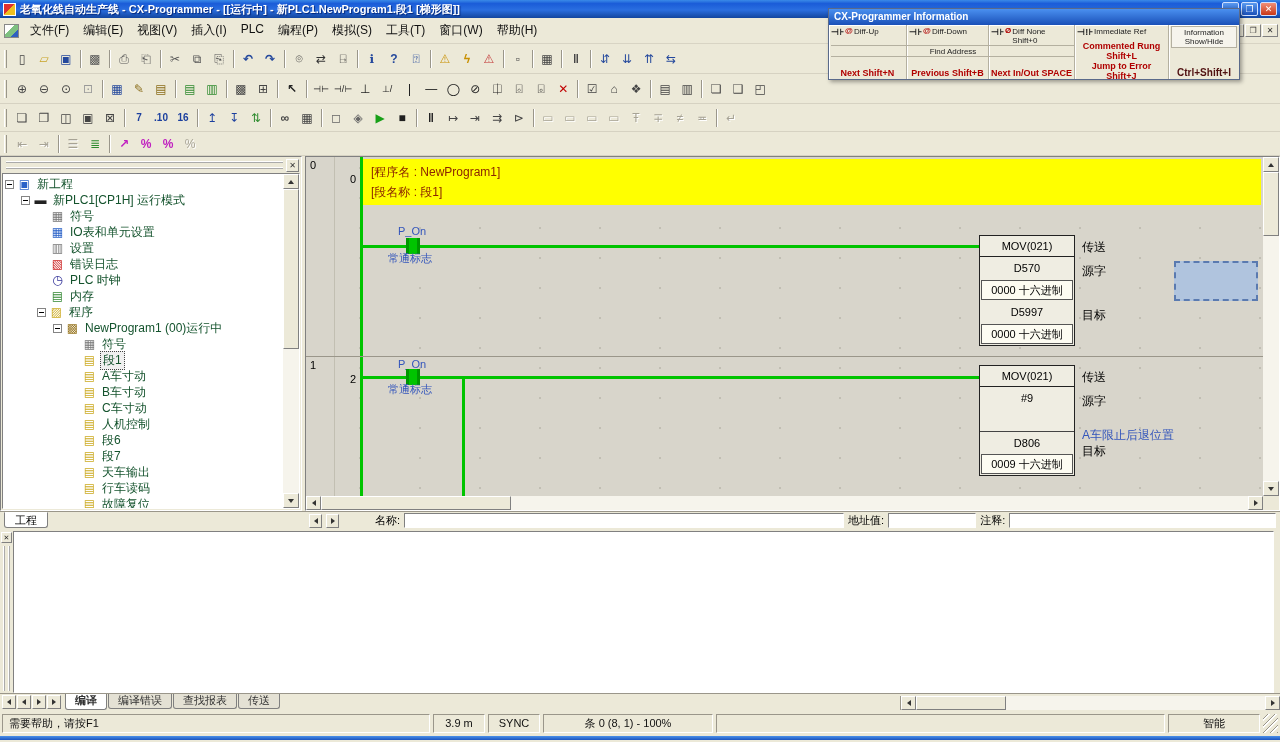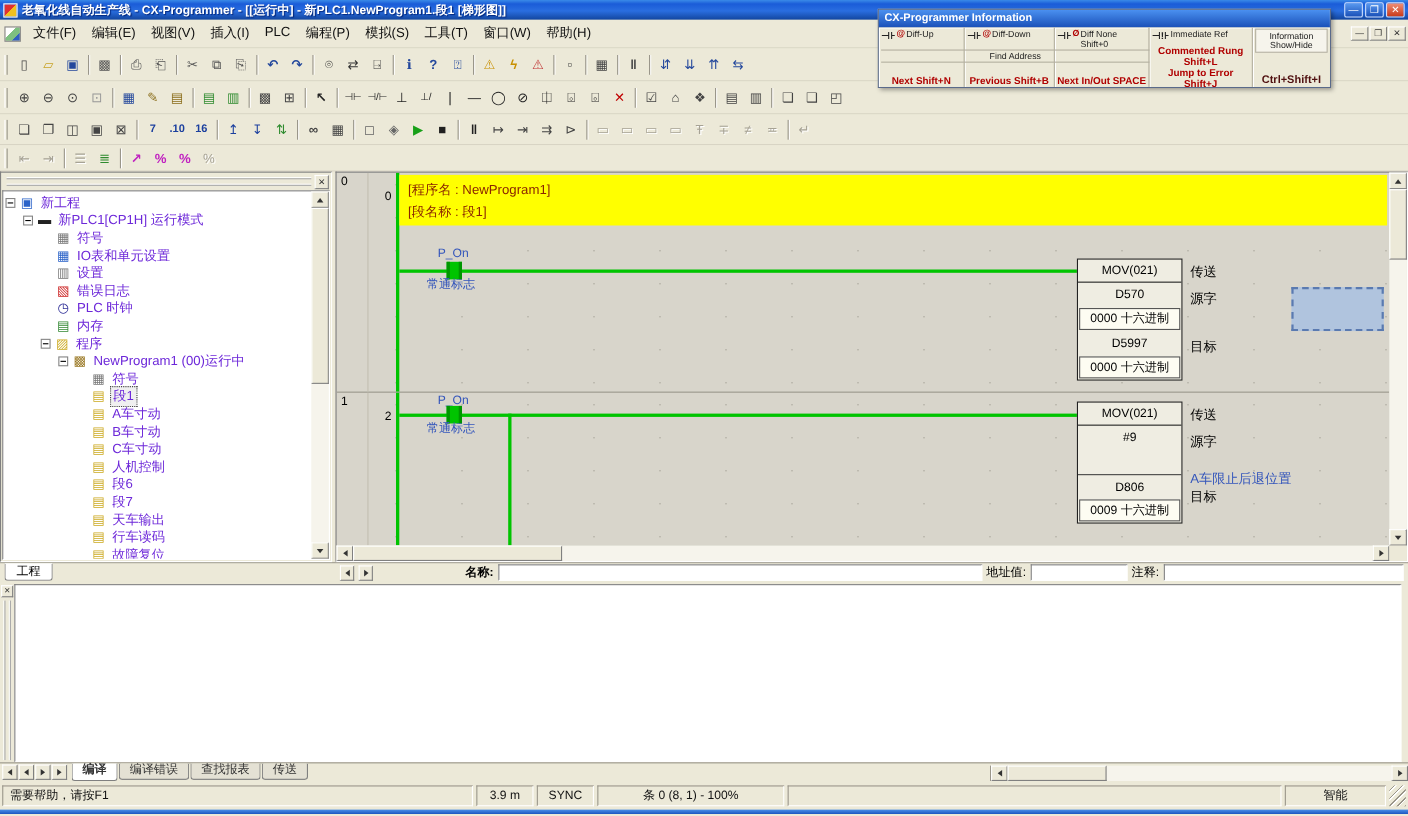--- a/index.html
+++ b/index.html
@@ -32,21 +32,21 @@
     border-color:#fff #808080 #808080 #fff;font-size:8px;line-height:11px;text-align:center;color:#333;}
   
   .tbrow{display:flex;align-items:center;background:#ece9d8;border-bottom:1px solid #d6d2c2;padding:0 2px;}
   #tb1{height:30px}#tb2{height:30px}#tb3{height:28px}#tb4{height:24px}
   .tb-grip{width:3px;height:18px;margin:0 4px 0 2px;border-left:1px solid #fff;border-right:1px solid #9a968a;}
   .tb-sep{width:1px;height:18px;background:#9a968a;box-shadow:1px 0 0 #fff;margin:0 3px;}
   .tb-btn{min-width:22px;height:20px;display:inline-flex;align-items:center;justify-content:center;
     font-size:12px;color:#444;padding:0 1px;border:1px solid transparent;}
   .tb-btn.dis{color:#a7a395;text-shadow:1px 1px 0 #fff;}
   
-  .popup{position:absolute;left:798px;top:8px;width:412px;z-index:60;
+  .popup{position:absolute;left:828px;top:8px;width:412px;z-index:60;
     border:1px solid #5a6a8a;box-shadow:2px 2px 4px rgba(0,0,0,.35);background:#ece9d8;}
   .popup-title{height:16px;background:linear-gradient(180deg,#4a90f0,#1a50b8);color:#fff;
     font-size:10px;font-weight:bold;line-height:16px;padding-left:5px;}
   .popup-body{display:flex;height:54px;position:relative;background:#ece9d8;}
   .pcell{border-right:1px solid #b4b0a0;box-shadow:inset 1px 1px 0 #fff;display:flex;
     flex-direction:column;padding:1px 2px;overflow:hidden;}
   .pc0{width:78px}.pc1{width:82px}.pc2{width:86px}.pc3{width:94px}.pc4{width:70px;border-right:none}
   .ptop{min-height:15px;display:flex;align-items:flex-start;gap:1px;}
   .picon{font-size:9px;font-weight:bold;color:#222;line-height:12px;white-space:nowrap;}
   .pbadge{font-size:8px;font-weight:bold;color:var(--accent-red);line-height:10px;}
@@ -67,21 +67,21 @@
   .ph-close{width:13px;height:13px;font-size:8px;line-height:11px;text-align:center;color:#333;
     background:#ece9d8;border:1px solid;border-color:#fff #808080 #808080 #fff;}
   .tree-wrap{flex:1;display:flex;border:1px solid;border-color:#808080 #fff #fff #808080;
     background:#fff;margin:0 1px 1px 1px;overflow:hidden;}
   .tree-view{flex:1;overflow:hidden;padding-top:2px;}
   .tree-row{height:16px;display:flex;align-items:center;font-size:12px;white-space:nowrap;}
   .tree-expander{width:9px;height:9px;border:1px solid #848484;background:#fff;margin-right:3px;
     position:relative;flex:none;}
   .tree-expander .minus{position:absolute;left:1px;top:3px;width:5px;height:1px;background:#000;}
   .tree-icon{width:15px;font-size:12px;line-height:14px;margin-right:3px;flex:none;text-align:center;}
-  .tree-label{padding:0 2px;color:#6d28d9;}
+  .tree-label{padding:0 2px;color:#14532d;}
   .tree-label.selected{border:1px dotted #444;background:#f0f0f0;}
   
   .vsb{width:16px;background:#f6f4ec;position:relative;flex:none;}
   .sb-btn{position:absolute;left:0;width:16px;height:15px;background:#ece9d8;border:1px solid;
     border-color:#fff #808080 #808080 #fff;display:flex;align-items:center;justify-content:center;}
   .sb-thumb{position:absolute;left:0;width:16px;background:#ece9d8;border:1px solid;
     border-color:#fff #808080 #808080 #fff;}
   .tri-up{width:0;height:0;border:3px solid transparent;border-bottom:4px solid #333;margin-top:-3px;}
   .tri-dn{width:0;height:0;border:3px solid transparent;border-top:4px solid #333;margin-bottom:-3px;}
   .tri-lf{width:0;height:0;border:3px solid transparent;border-right:4px solid #333;margin-left:-3px;}
@@ -119,21 +119,21 @@
     border:2px dashed #5a7ab0;}
   
   .sub-row{height:18px;display:flex;background:#ece9d8;border-top:1px solid #9a968a;}
   .tabstrip{width:305px;display:flex;align-items:flex-start;padding-left:4px;}
   .proj-tab{font-size:11px;background:#fff;border:1px solid #808080;border-top:1px solid #fff;
     border-radius:0 0 3px 3px;padding:0 10px;height:16px;line-height:14px;}
   .fields-bar{flex:1;display:flex;align-items:center;gap:4px;padding:1px 4px;}
   .mini-btn{width:13px;height:14px;background:#ece9d8;border:1px solid;
     border-color:#fff #808080 #808080 #fff;display:flex;align-items:center;justify-content:center;}
   .f-label{font-size:11px;white-space:nowrap;}
-  .f-label.first{margin-left:80px;font-weight:bold;}
+  .f-label.first{margin-left:32px;}
   .f-input{height:15px;border:1px solid;border-color:#808080 #fff #fff #808080;background:#fff;
     font-size:11px;padding:0 2px;font-family:inherit;}
   #f-name{width:440px;}#f-addr{width:88px;}#f-comm{flex:1;}
   
   .output-panel{height:181px;background:#ece9d8;display:flex;flex-direction:column;padding-top:2px;}
   .out-main{flex:1;display:flex;padding-right:6px;}
   .out-strip{width:13px;display:flex;flex-direction:column;align-items:center;gap:3px;padding-top:1px;}
   .out-close{width:11px;height:11px;font-size:7px;line-height:9px;text-align:center;color:#333;
     background:#ece9d8;border:1px solid;border-color:#fff #808080 #808080 #fff;}
   .out-grip{width:7px;flex:1;margin-bottom:2px;border-left:2px ridge #fff;border-right:2px ridge #fff;}

